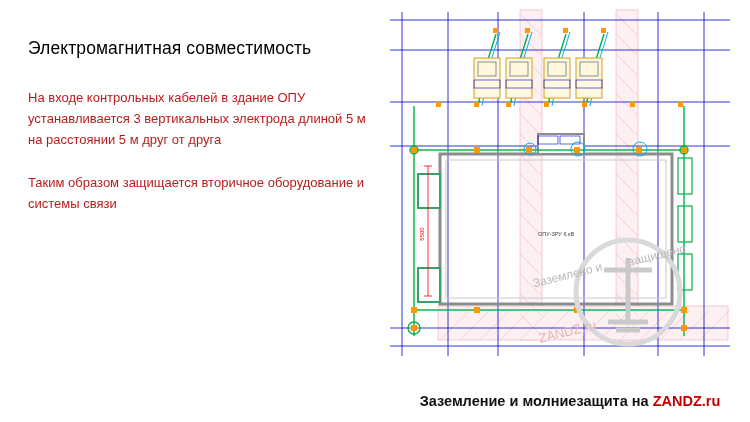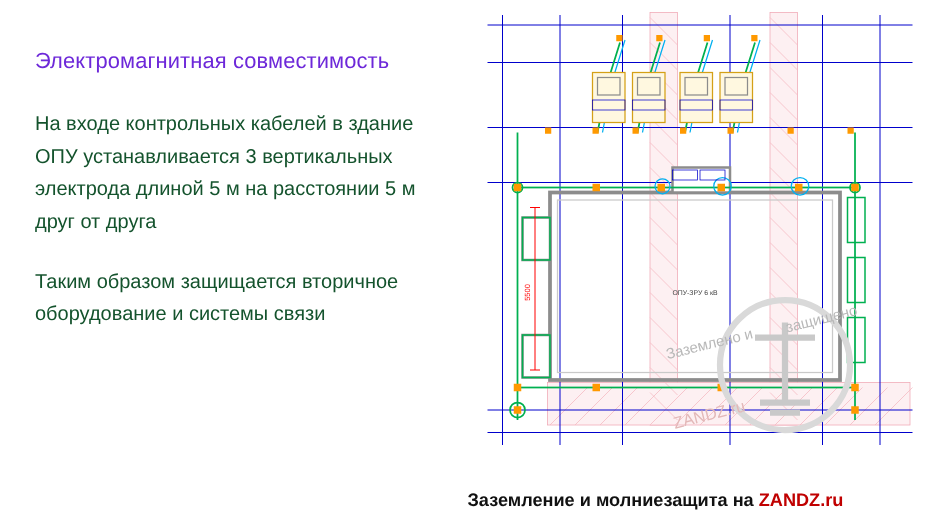--- a/index.html
+++ b/index.html
@@ -21,41 +21,41 @@
   }
   
   .text-col {
     position: absolute;
     left: 28px;
     top: 38px;
     width: 340px;
   }
   .slide-title {
     font-size: 17.5px;
-    color: #6d28d9;
+    color: #000000;
     margin: 0 0 28px 0;
     font-weight: 400;
     letter-spacing: 0.1px;
   }
   .para {
-    font-size: 16px;
+    font-size: 13px;
     line-height: 1.62;
-    color: #14532d;
+    color: #b91c1c;
     margin: 0 0 22px 0;
     font-weight: 400;
   }
   .para:last-child { margin-bottom: 0; }
 
   
   .footer {
     position: absolute;
-    left: 374px;
+    left: 395px;
     top: 393px;
     width: 350px;
-    text-align: left;
+    text-align: center;
     font-size: 14.5px;
     font-weight: bold;
     color: #111111;
     white-space: nowrap;
   }
   .footer .brand { color: #c00000; }
 
   
   .drawing {
     position: absolute;

